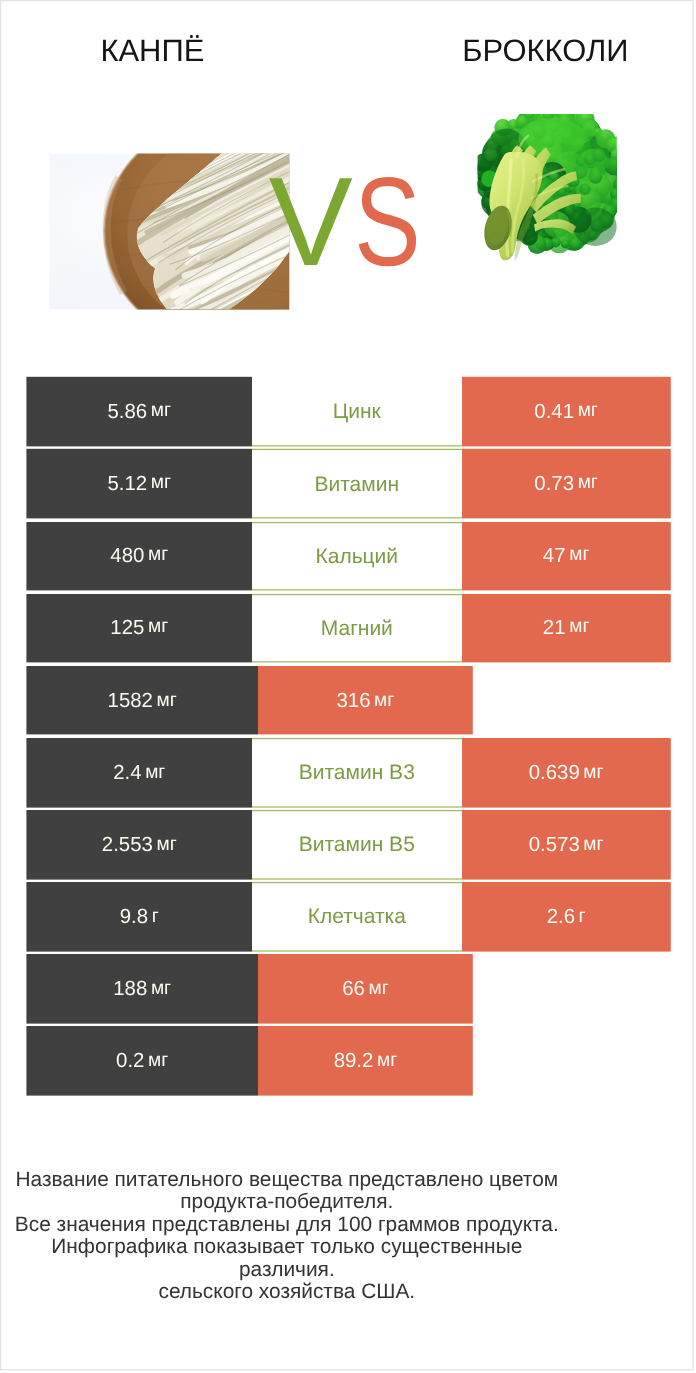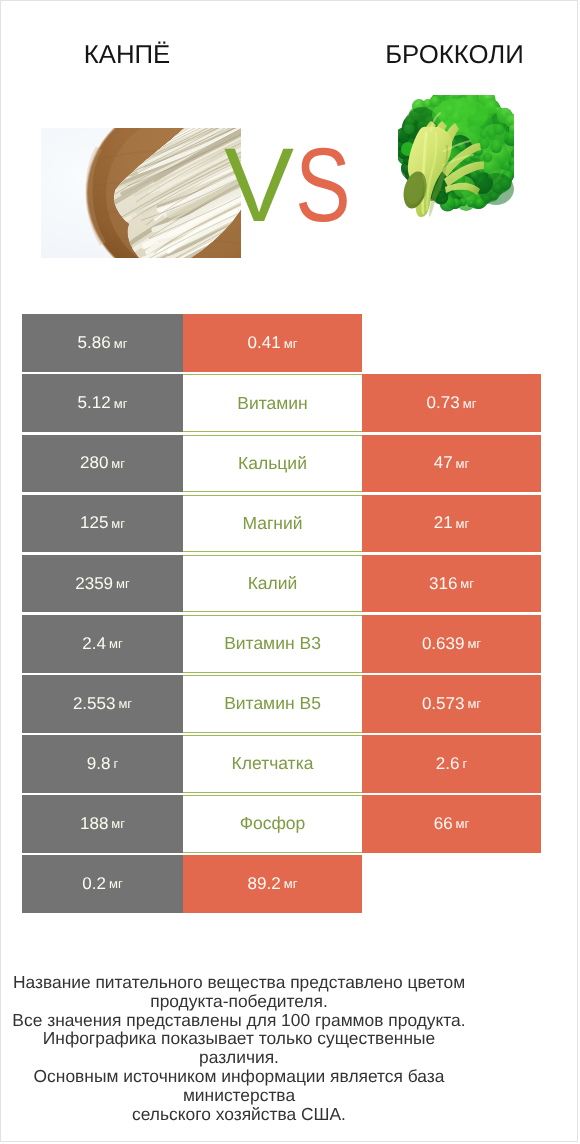--- a/index.html
+++ b/index.html
@@ -11,21 +11,21 @@
     text-rendering:geometricPrecision;
     overflow:hidden;
   }
   *{-webkit-font-smoothing:antialiased;}
   .page{
     position:relative;width:578px;height:1142px;
     border:1px solid #e2e2e2;background:#fff;
     box-sizing:border-box;overflow:hidden;
   }
   
-  .titles{position:absolute;top:17px;left:0;width:578px;height:70px;}
+  .titles{position:absolute;top:5px;left:0;width:578px;height:70px;}
   .title{
     position:absolute;top:24px;
     font-size:25.8px;line-height:26px;color:#151515;
     text-align:center;white-space:nowrap;
   }
   .title.left{left:0;width:252px;}
   .title.right{left:289px;width:329px;}
 
   .hero{position:absolute;top:0;left:0;width:490px;height:295px;}
   .photo-left{position:absolute;left:40px;top:127px;width:200px;height:130px;}
@@ -40,26 +40,26 @@
   .vs .s{color:#e2694d;transform:scaleX(0.79) translateX(1.5px);}
 
   
   .table{position:absolute;left:21px;top:313.4px;width:537px;}
   .row{display:flex;height:57.8px;margin-bottom:2.27px;}
   .row:last-child{margin-bottom:0;}
   .cell{
     display:flex;align-items:center;justify-content:center;
     font-size:17px;box-sizing:border-box;
   }
-  .cell.left{width:161px;background:#737373;color:#fbfbf0;}
+  .cell.left{width:193px;background:#404040;color:#fbfbf0;}
   .cell.mid{width:179px;background:#fff;color:#7d9b43;font-size:17.5px;
             border-top:1px solid #9fb858;border-bottom:1px solid #9fb858;}
   .cell.right{width:179px;background:#e2694d;color:#fdfaf7;align-items:center;}
   .row:first-child .cell.mid{border-top:0;}
-  .unit{font-size:13px;margin-left:3px;}
+  .unit{font-size:16px;margin-left:3px;}
 
   
   .footer{
     position:absolute;left:0;top:972px;width:476px;
     text-align:center;color:#333;font-size:17.4px;line-height:18.8px;
   }
 </style>
 </head>
 <body>
 
@@ -449,41 +449,44 @@
       <span class="v">V</span><span class="s">S</span>
     </div>
   </div>
 
   <div class="table">
       <div class="row">
         <div class="cell left">
           <span>5.86</span>
           <span class="unit">мг</span>
         </div>
+        <div class="cell mid">
+          <span>Цинк</span>
+        </div>
         <div class="cell right">
           <span>0.41</span>
           <span class="unit">мг</span>
         </div>
       </div>
       <div class="row">
         <div class="cell left">
           <span>5.12</span>
           <span class="unit">мг</span>
         </div>
         <div class="cell mid">
           <span>Витамин</span>
         </div>
         <div class="cell right">
           <span>0.73</span>
           <span class="unit">мг</span>
         </div>
       </div>
       <div class="row">
         <div class="cell left">
-          <span>280</span>
+          <span>480</span>
           <span class="unit">мг</span>
         </div>
         <div class="cell mid">
           <span>Кальций</span>
         </div>
         <div class="cell right">
           <span>47</span>
           <span class="unit">мг</span>
         </div>
       </div>
@@ -495,25 +498,22 @@
         <div class="cell mid">
           <span>Магний</span>
         </div>
         <div class="cell right">
           <span>21</span>
           <span class="unit">мг</span>
         </div>
       </div>
       <div class="row">
         <div class="cell left">
-          <span>2359</span>
-          <span class="unit">мг</span>
-        </div>
-        <div class="cell mid">
-          <span>Калий</span>
+          <span>1582</span>
+          <span class="unit">мг</span>
         </div>
         <div class="cell right">
           <span>316</span>
           <span class="unit">мг</span>
         </div>
       </div>
       <div class="row">
         <div class="cell left">
           <span>2.4</span>
           <span class="unit">мг</span>
@@ -549,23 +549,20 @@
         </div>
         <div class="cell right">
           <span>2.6</span>
           <span class="unit">г</span>
         </div>
       </div>
       <div class="row">
         <div class="cell left">
           <span>188</span>
           <span class="unit">мг</span>
-        </div>
-        <div class="cell mid">
-          <span>Фосфор</span>
         </div>
         <div class="cell right">
           <span>66</span>
           <span class="unit">мг</span>
         </div>
       </div>
       <div class="row">
         <div class="cell left">
           <span>0.2</span>
           <span class="unit">мг</span>
@@ -575,17 +572,16 @@
           <span class="unit">мг</span>
         </div>
       </div>
     </div>
 
   <div class="footer">
       <div>Название питательного вещества представлено цветом</div>
       <div>продукта-победителя.</div>
       <div>Все значения представлены для 100 граммов продукта.</div>
       <div>Инфографика показывает только существенные различия.</div>
-      <div>Основным источником информации является база министерства</div>
       <div>сельского хозяйства США.</div>
     </div>
 
 </div>
 
 </body></html>

